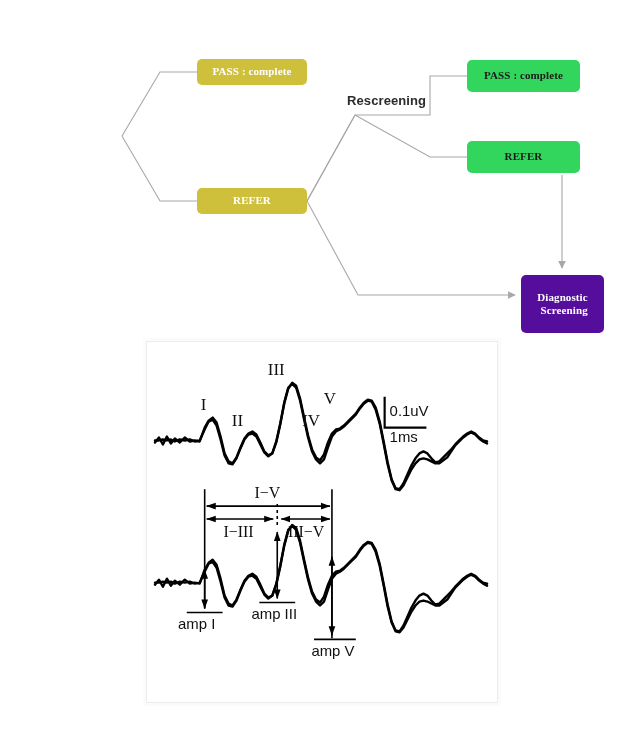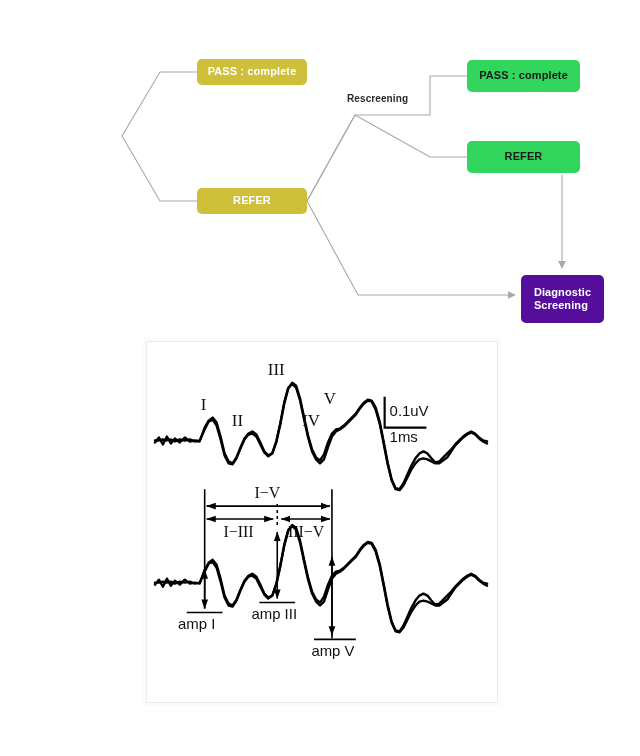--- a/index.html
+++ b/index.html
@@ -35,47 +35,48 @@
     width: 640px;
     height: 340px;
   }
 
   .node {
     position: absolute;
     border-radius: 5px;
     display: flex;
     align-items: center;
     justify-content: center;
-    text-align: left;
+    text-align: right;
     font-weight: bold;
     font-size: 11px;
     line-height: 1.22;
     letter-spacing: .1px;
     box-sizing: border-box;
     padding: 2px 6px;
     z-index: 2;
+    font-family: Liberation Serif, serif;
   }
   .node-blue  { background: #6571bd; color: #ffffff; }
   .node-yellow{ background: #cfc03c; color: #ffffff; }
   .node-green { background: #33d65c; color: #1a1a1a; }
   .node-purple{ background: #550e9c; color: #ffffff; }
 
   #node-hearing-screening { left: 42px;  top: 108px; width: 80px;  height: 56px; }
   #node-pass-initial      { left: 197px; top: 59px;  width: 110px; height: 26px; }
   #node-refer-initial     { left: 197px; top: 188px; width: 110px; height: 26px; }
   #node-pass-rescreen     { left: 467px; top: 60px;  width: 113px; height: 32px; }
   #node-refer-rescreen     { left: 467px; top: 141px; width: 113px; height: 32px; }
-  #node-diagnostic        { left: 521px; top: 275px; width: 83px;  height: 48px;
+  #node-diagnostic        { left: 521px; top: 275px; width: 83px;  height: 58px;
                             font-size: 11px; }
 
   #label-rescreening {
     position: absolute;
     left: 347px;
     top: 93px;
-    font-size: 10px;
+    font-size: 13px;
     font-weight: bold;
     color: #2b2b2b;
     letter-spacing: .1px;
     z-index: 2;
     white-space: nowrap;
   }
 
   
   #waveform-figure {
     position: absolute;

